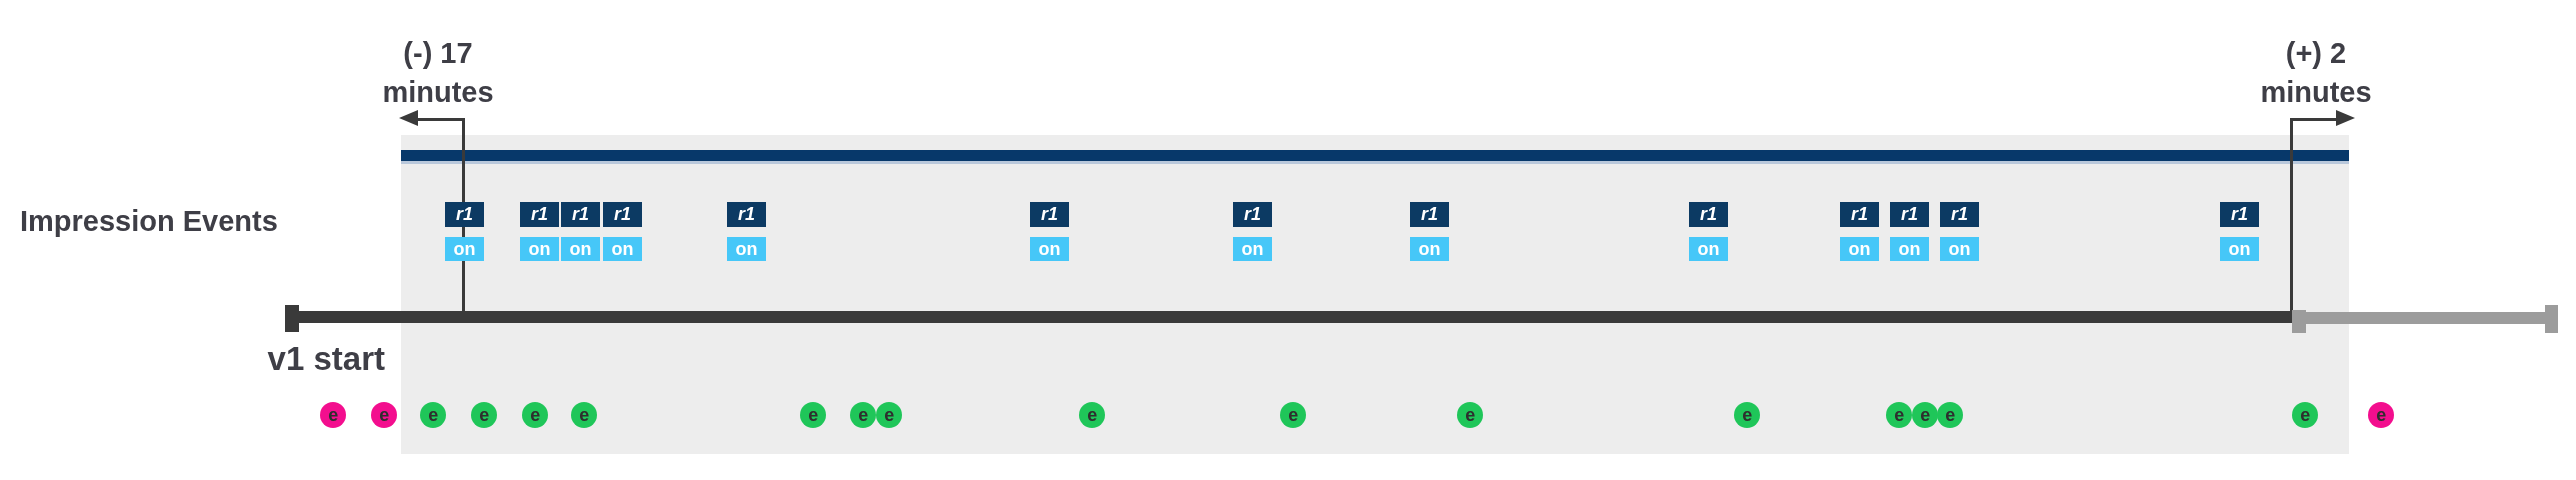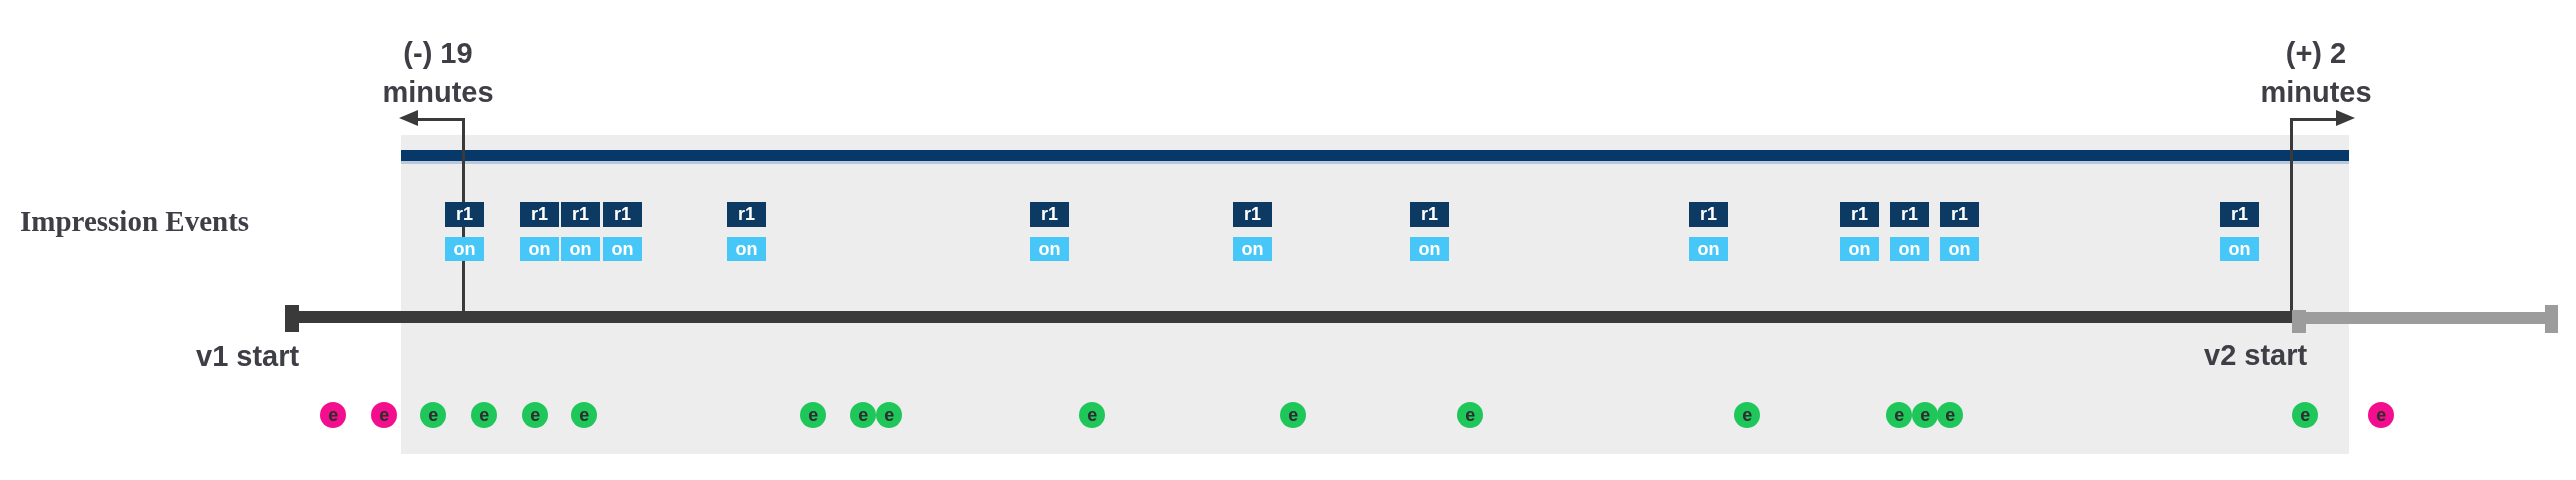--- a/index.html
+++ b/index.html
@@ -25,55 +25,55 @@
   .guide-left{left:462px;}
   .guide-right{left:2290px;}
   .arrow-line{position:absolute;top:118px;height:2.8px;background:var(--timeline-dark,#3A3A3A);}
   .arrow-line-left{left:416px;width:47px;}
   .arrow-line-right{left:2292px;width:45px;}
   .arrow-head{position:absolute;top:110px;width:0;height:0;border-top:8.5px solid transparent;border-bottom:8.5px solid transparent;}
   .arrow-head-left{left:399px;border-right:19px solid var(--timeline-dark,#3A3A3A);}
   .arrow-head-right{left:2336px;border-left:19px solid var(--timeline-dark,#3A3A3A);}
 
   
-  .row-label{position:absolute;font-size:29px;font-weight:600;color:var(--text,#3e3e46);white-space:nowrap;font-family:Liberation Serif, serif;}
+  .row-label{position:absolute;font-size:29px;font-weight:600;color:var(--text,#3e3e46);white-space:nowrap;}
   .label-impression{left:20px;top:205px;}
   .label-external{left:54px;top:397px;}
 
   
   .imp-event{position:absolute;top:202px;width:39px;}
-  .r1-box{width:39px;height:24.5px;background:var(--impression-box,#0C3A63);color:#ffffff;font-size:18px;font-weight:600;text-align:center;line-height:24.5px;}
+  .r1-box{width:39px;height:24.5px;background:var(--impression-box,#0C3A63);color:#ffffff;font-size:18px;font-weight:600;text-align:center;line-height:24.5px;font-style:italic;}
   .on-box{margin-top:10.4px;width:39px;height:24.5px;background:var(--on-box,#46C7F8);color:#ffffff;font-size:18px;font-weight:600;text-align:center;line-height:24.5px;}
 
   
   .tl-dark{position:absolute;left:285px;top:311px;width:2009px;height:12.3px;background:var(--timeline-dark,#3A3A3A);}
   .tl-dark-cap{position:absolute;left:285px;top:305px;width:14px;height:27px;background:var(--timeline-dark,#3A3A3A);}
   .tl-gray{position:absolute;left:2294px;top:312px;width:264px;height:12.3px;background:var(--timeline-gray,#9C9C9C);}
   .tl-gray-cap-start{position:absolute;left:2292px;top:310px;width:14px;height:22.6px;background:var(--timeline-gray,#9C9C9C);}
   .tl-gray-cap-end{position:absolute;left:2545px;top:305px;width:13.2px;height:28px;background:var(--timeline-gray,#9C9C9C);}
-  .tl-label{position:absolute;width:189px;text-align:left;font-size:29px;font-weight:600;color:var(--text,#3e3e46);white-space:nowrap;}
+  .tl-label{position:absolute;width:189px;text-align:right;font-size:33px;font-weight:600;color:var(--text,#3e3e46);white-space:nowrap;}
   .label-v1{left:196px;top:340px;}
   .label-v2{left:2204px;top:339px;}
 
   
   .dot{position:absolute;top:402px;width:26.4px;height:26.4px;border-radius:50%;text-align:center;line-height:26.4px;font-size:18px;font-weight:600;color:#2e2e2e;}
   .dot.included{background:var(--external-included,#1FC659);}
   .dot.excluded{background:var(--external-excluded,#F30E8E);}
 </style>
 </head>
 <body>
 
 <div class="stage">
 
   <div class="panel"></div>
   <div class="topbar"></div>
   <div class="topbar-underline"></div>
 
   <div class="window-note note-minus">
-    <div>(-) 19</div>
+    <div>(-) 17</div>
     <div>minutes</div>
   </div>
 
   <div class="window-note note-plus">
     <div>(+) 2</div>
     <div>minutes</div>
   </div>
 
   <div class="guide guide-left"></div>
   <div class="guide guide-right"></div>
@@ -138,21 +138,20 @@
         <div class="on-box">on</div>
       </div>
     </div>
 
   <div class="tl-dark-cap"></div>
   <div class="tl-dark"></div>
   <div class="tl-gray-cap-start"></div>
   <div class="tl-gray"></div>
   <div class="tl-gray-cap-end"></div>
   <div class="tl-label label-v1">v1 start</div>
-  <div class="tl-label label-v2">v2 start</div>
 
   <div id="ext-track">
       <div class="dot excluded" style="left: 320px;">e</div>
       <div class="dot excluded" style="left: 371px;">e</div>
       <div class="dot included" style="left: 420px;">e</div>
       <div class="dot included" style="left: 471px;">e</div>
       <div class="dot included" style="left: 522px;">e</div>
       <div class="dot included" style="left: 571px;">e</div>
       <div class="dot included" style="left: 800px;">e</div>
       <div class="dot included" style="left: 850px;">e</div>

